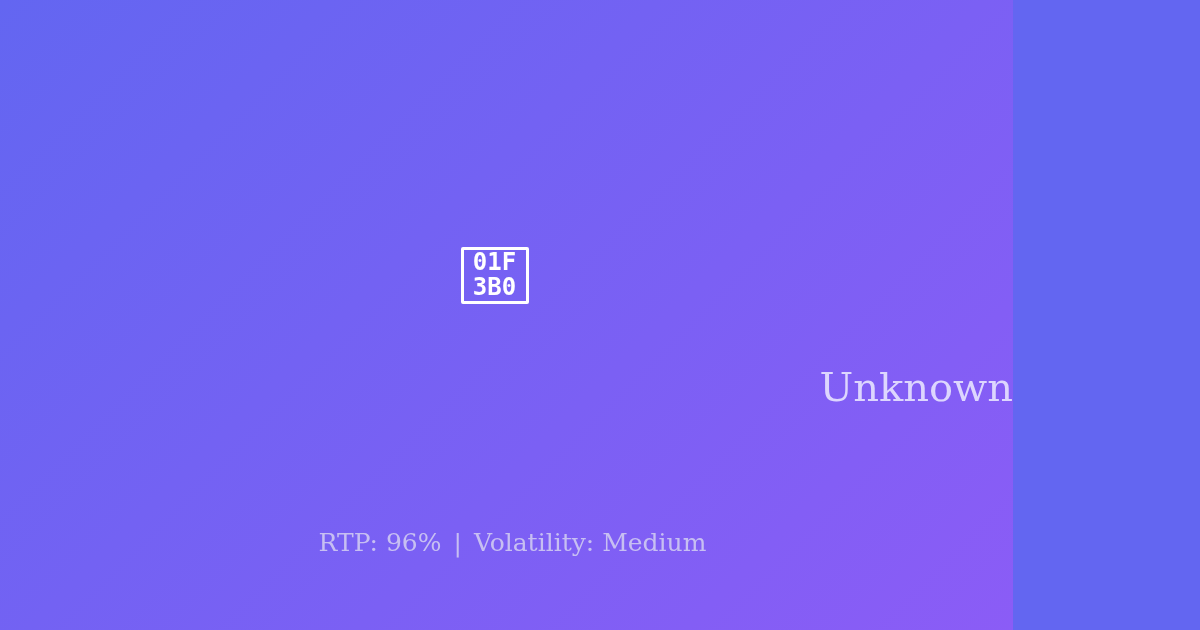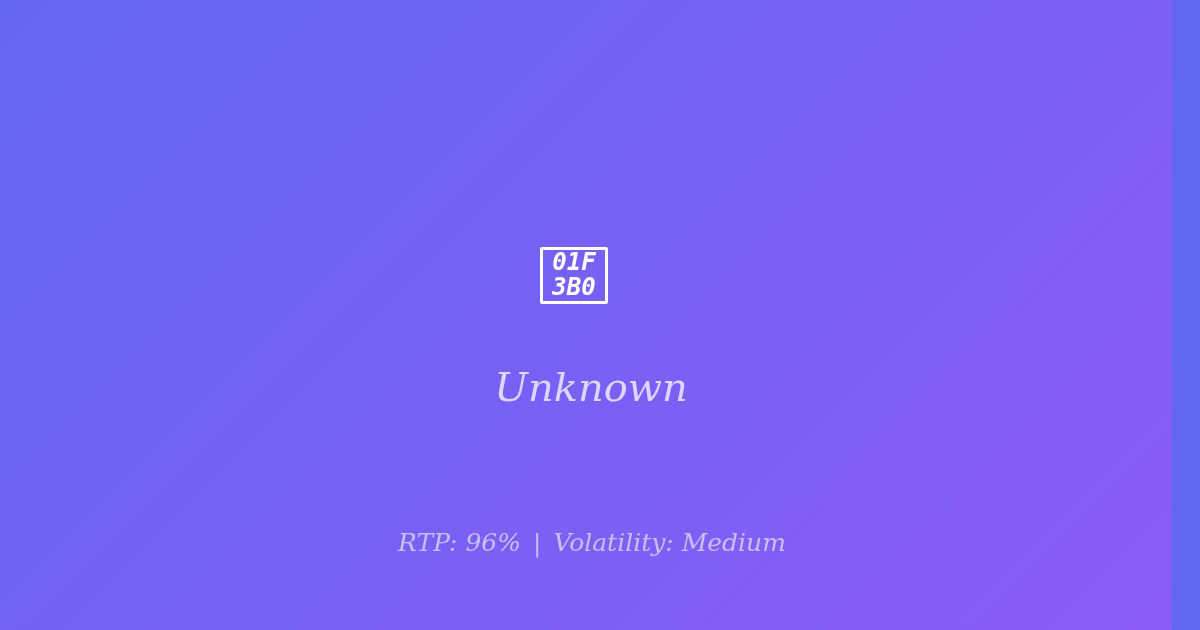--- a/index.html
+++ b/index.html
@@ -12,28 +12,27 @@
     width: 1200px;
     height: 630px;
     overflow: hidden;
     font-family: "DejaVu Serif", "Liberation Serif", serif;
     background: #6366f1;
   }
 
   #og-card {
     position: relative;
     box-sizing: border-box;
-    width: 1172px;
+    width: 1013px;
     height: 630px;
     background: linear-gradient(135deg, #6366f1 0%, #8b5cf6 100%);
     display: flex;
     flex-direction: column;
     align-items: center;
     overflow: hidden;
-    font-style: italic;
   }
 
   
   #title-row {
     position: absolute;
     left: 0;
     right: 0;
     top: 232px;
     height: 86px;
     display: flex;
@@ -77,21 +76,21 @@
     color: #ffffff;
     letter-spacing: 0.5px;
   }
 
   
   #game-provider {
     position: absolute;
     left: 10px;
     right: 0;
     top: 360px;
-    text-align: center;
+    text-align: right;
     font-family: "DejaVu Serif", "Liberation Serif", serif;
     font-weight: 400;
     font-size: 40px;
     line-height: 54px;
     color: #ddd6fe;
     white-space: nowrap;
   }
 
   
   #game-stats {

